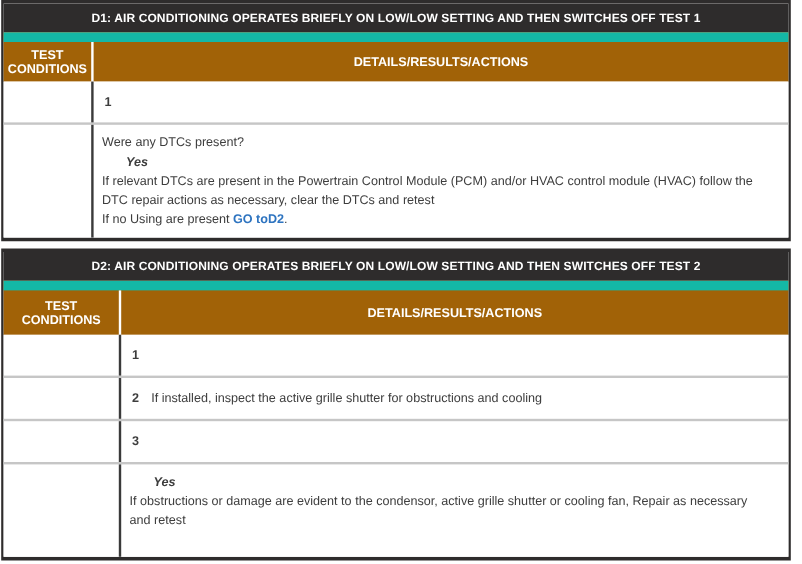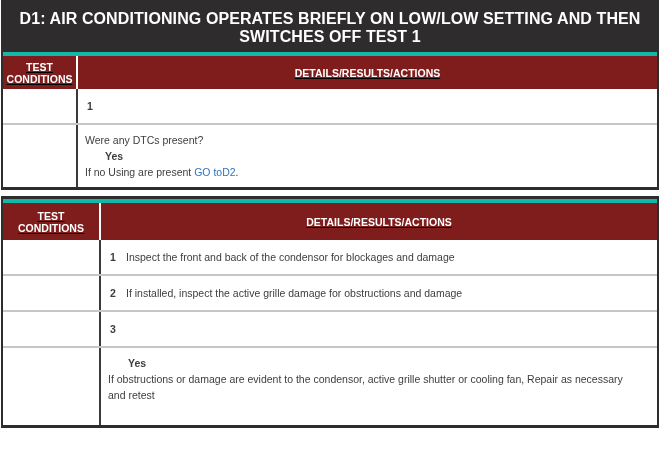--- a/index.html
+++ b/index.html
@@ -23,31 +23,30 @@
     border-top-width: 3px;
     border-bottom-width: 3px;
     background: #ffffff;
   }
   .dtable + .dtable {
     margin-top: 6px;
   }
   .title-bar {
     background: #2e2c2c;
     color: #ffffff;
-    font-size: 16px;
+    font-size: 10px;
     font-weight: bold;
     text-align: center;
     padding: 7px 4px 6px 4px;
     letter-spacing: 0.1px;
   }
   .head-row {
     display: flex;
-    border-top: 4px solid #14b8a6;
-    background: #7f1d1d;
-    text-decoration: underline;
+    border-top: 8px solid #14b8a6;
+    background: #a16207;
   }
   .head-cell {
     color: #ffffff;
     font-size: 10.5px;
     font-weight: bold;
     display: flex;
     align-items: center;
     justify-content: center;
     text-align: center;
     box-sizing: border-box;
@@ -89,24 +88,25 @@
   }
   .step-text { flex: 1 1 auto; }
   .result-cell {
     padding: 7px 14px 7px 7px;
   }
   .d2 .result-cell { padding-bottom: 22px; }
   .result-cell p { margin: 0; }
   .opt {
     font-weight: bold;
     margin-left: 20px !important;
+    font-style: italic;
   }
   .link {
     color: #2e74c0;
-    font-weight: normal;
+    font-weight: bold;
     text-decoration: none;
     cursor: pointer;
     text-align: right;
   }
 </style>
 </head>
 <body>
 
 <div class="page">
 
@@ -123,45 +123,46 @@
       <div class="detail-cell step-cell">
         <span class="step-num">1</span>
       </div>
     </div>
 
     <div class="body-row">
       <div class="col1 cond-cell"></div>
       <div class="detail-cell result-cell">
         <p>Were any DTCs present?</p>
         <p class="opt">Yes</p>
+        <p>If relevant DTCs are present in the Powertrain Control Module (PCM) and/or HVAC control module (HVAC) follow the DTC repair actions as necessary, clear the DTCs and retest</p>
         <p><span>If no Using are present </span><a class="link">GO toD2</a><span>.</span></p>
       </div>
     </div>
   </section>
 
   <section class="dtable d2">
+    <div class="title-bar">D2: AIR CONDITIONING OPERATES BRIEFLY ON LOW/LOW SETTING AND THEN SWITCHES OFF TEST 2</div>
 
     <div class="head-row">
       <div class="head-cell col1">TEST CONDITIONS</div>
       <div class="head-cell col2">DETAILS/RESULTS/ACTIONS</div>
     </div>
 
     <div class="body-row">
       <div class="col1 cond-cell"></div>
       <div class="detail-cell step-cell">
         <span class="step-num">1</span>
-        <span class="step-text">Inspect the front and back of the condensor for blockages and damage</span>
       </div>
     </div>
 
     <div class="body-row">
       <div class="col1 cond-cell"></div>
       <div class="detail-cell step-cell">
         <span class="step-num">2</span>
-        <span class="step-text">If installed, inspect the active grille damage for obstructions and damage</span>
+        <span class="step-text">If installed, inspect the active grille shutter for obstructions and cooling</span>
       </div>
     </div>
 
     <div class="body-row">
       <div class="col1 cond-cell"></div>
       <div class="detail-cell step-cell">
         <span class="step-num">3</span>
       </div>
     </div>
 

